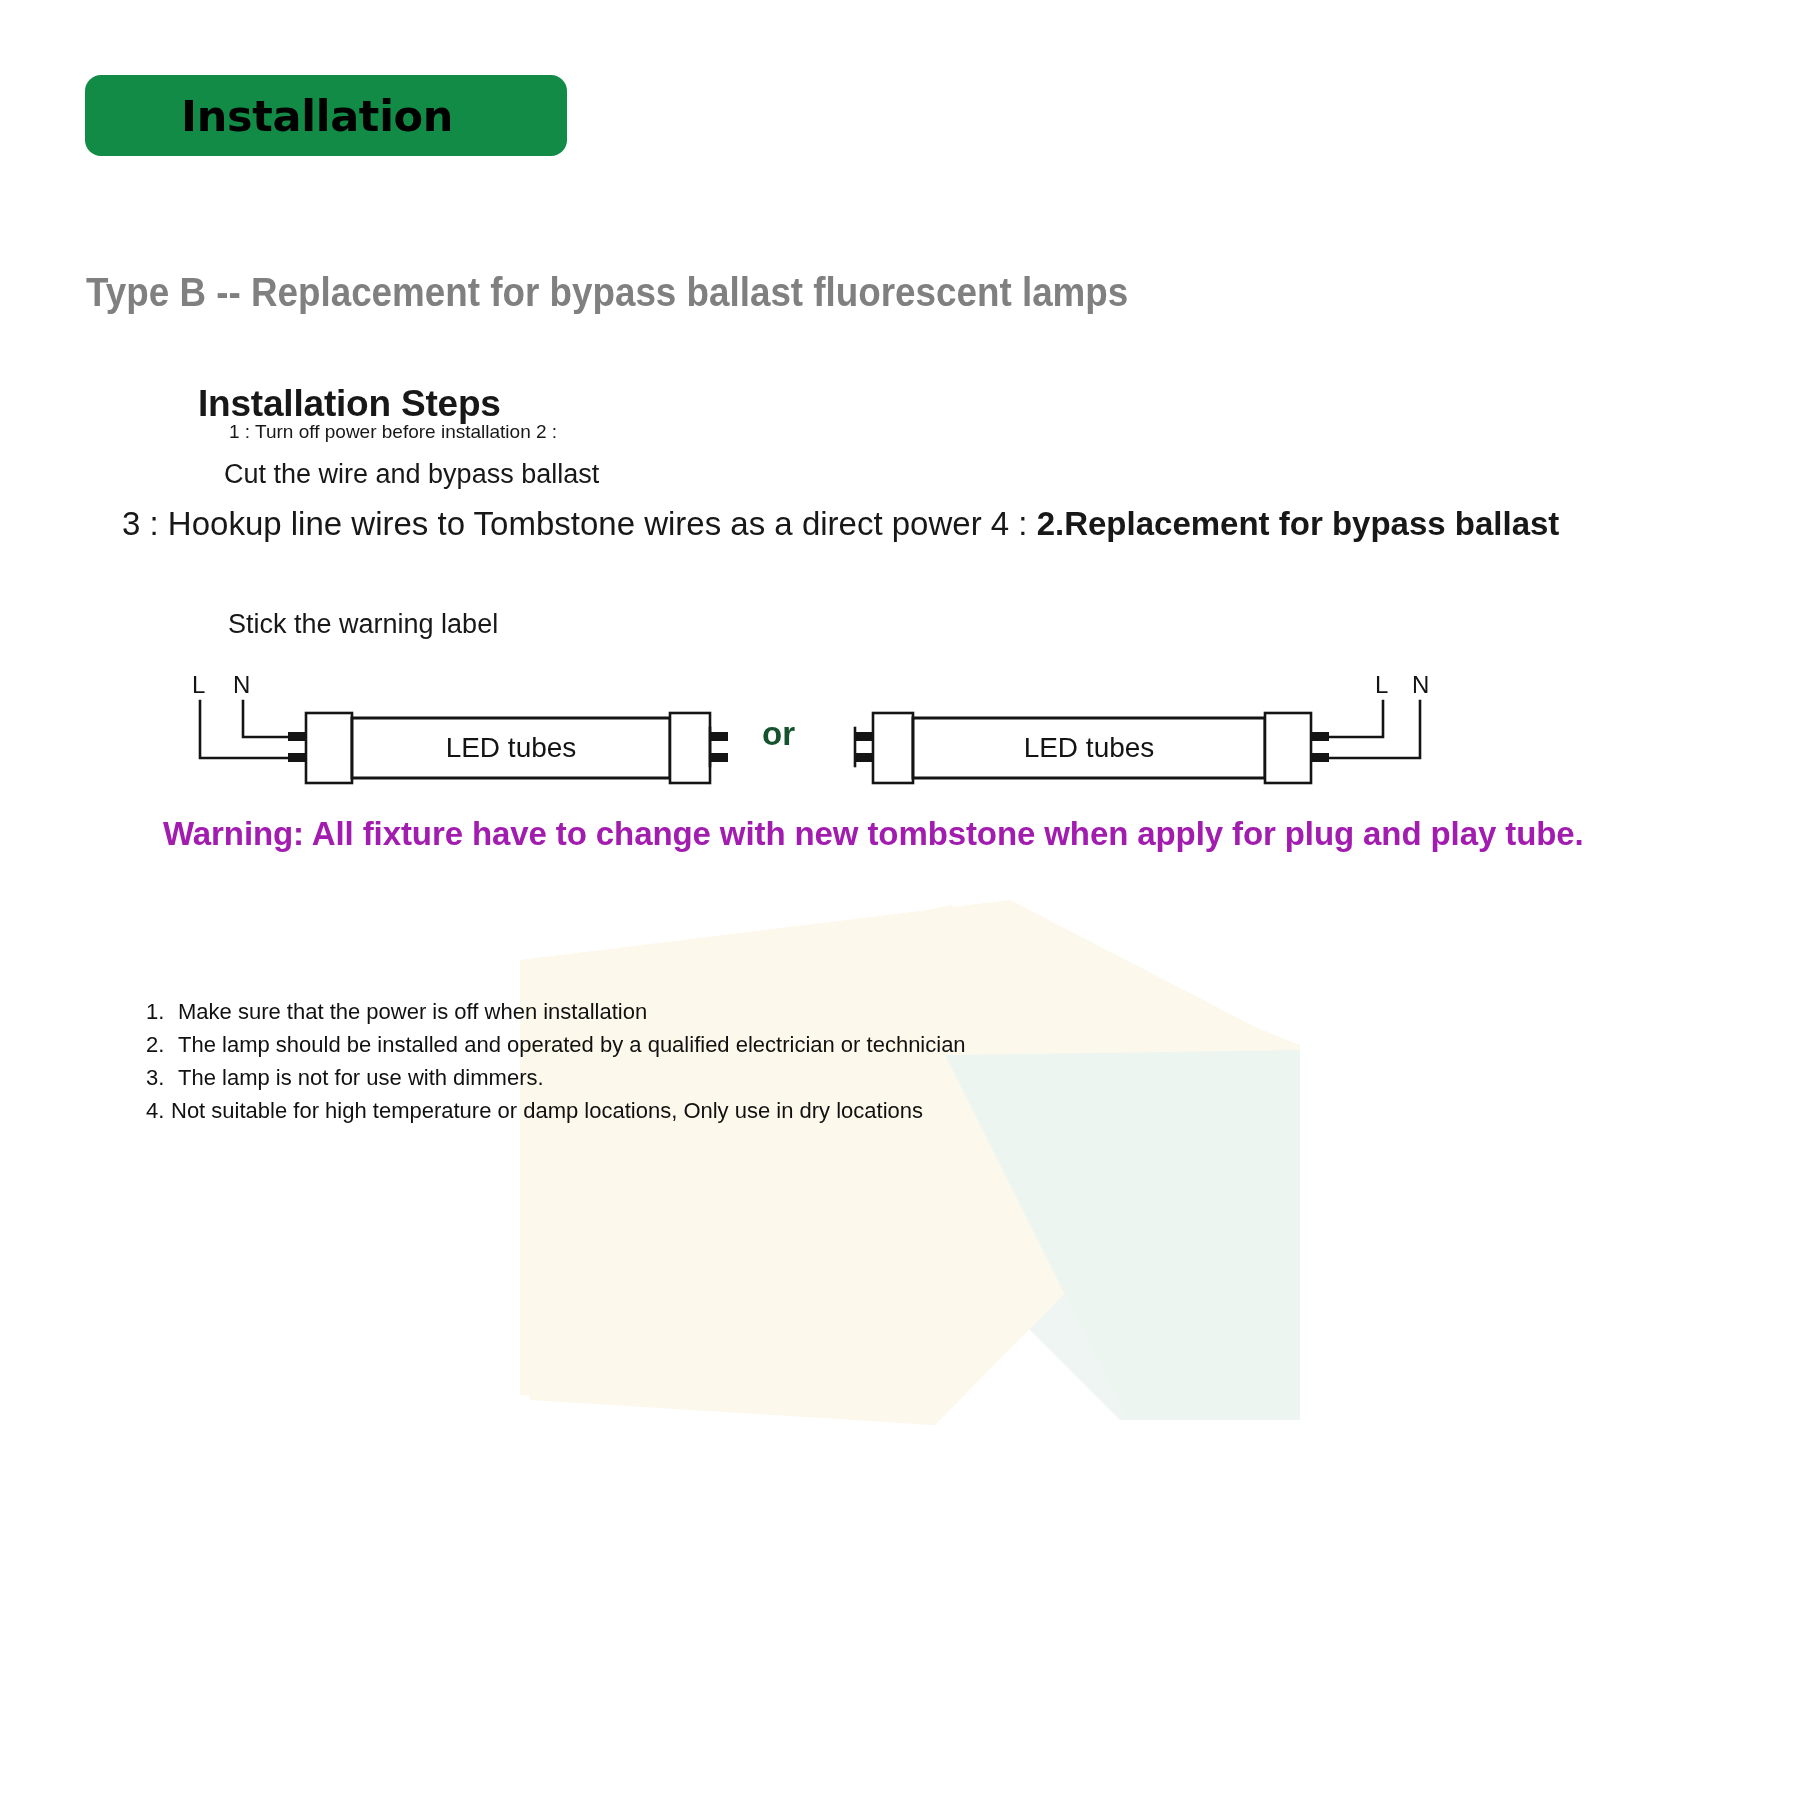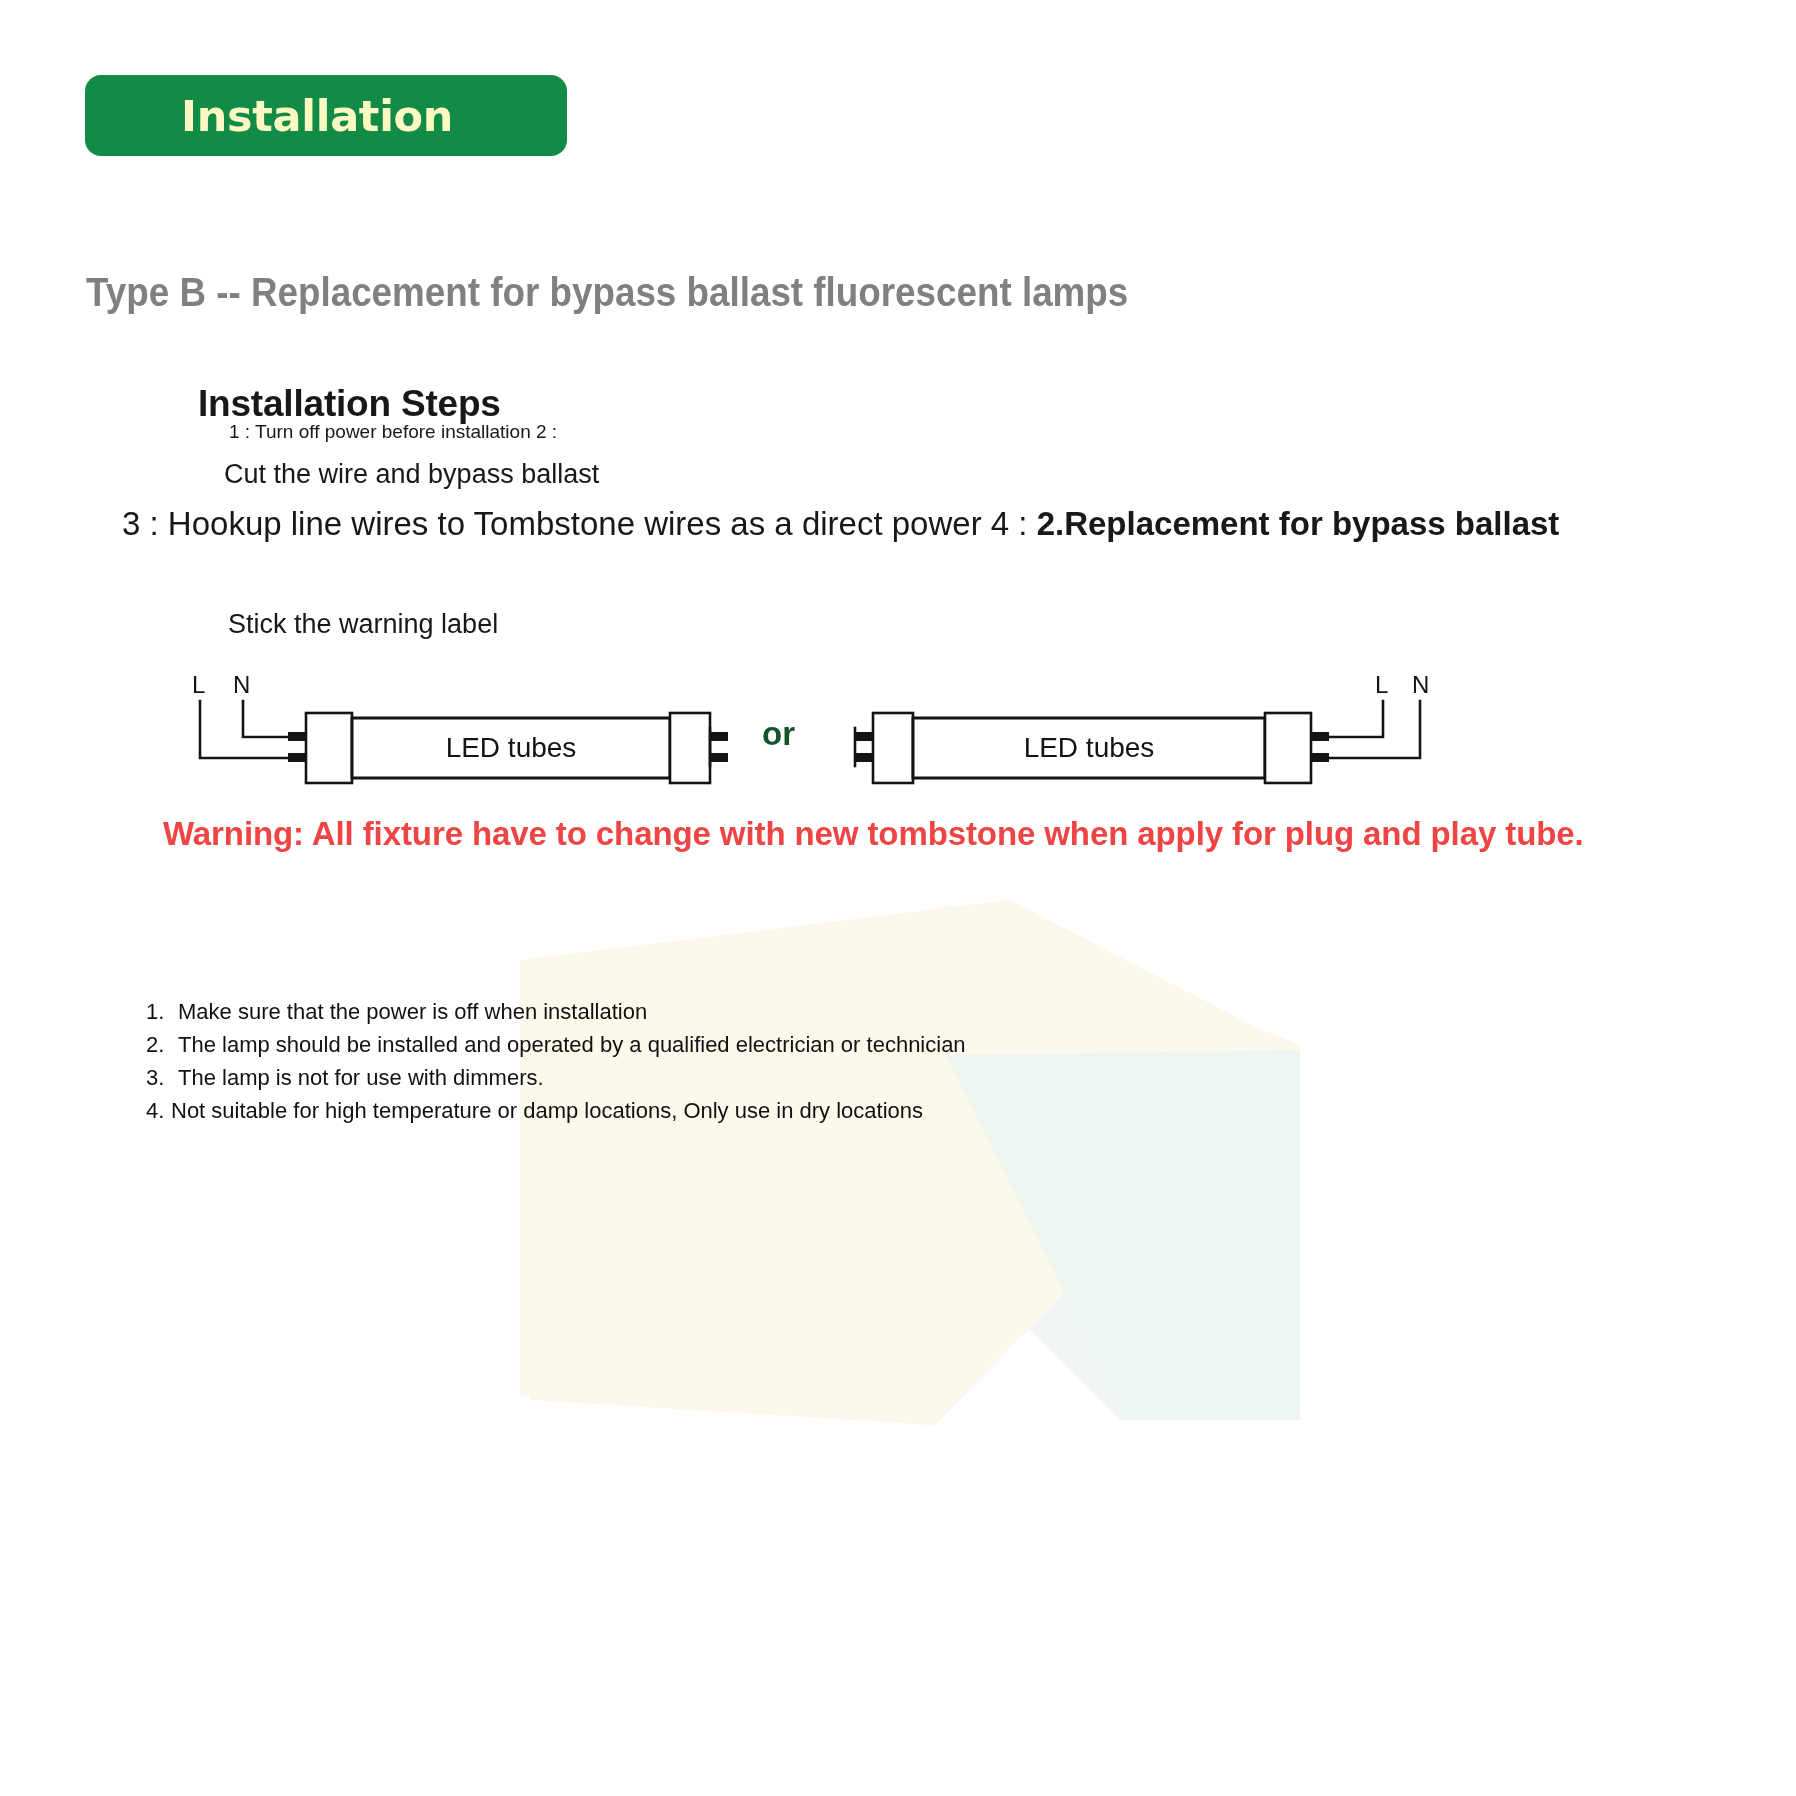--- a/index.html
+++ b/index.html
@@ -33,21 +33,21 @@
     top: 75px;
     width: 482px;
     height: 81px;
     border-radius: 16px;
     z-index: 3;
     display: flex;
     align-items: center;
   }
   #badge-label {
     margin-left: 96px;
-    color: #fef9c3;
+    color: #000000;
     font-size: 43px;
     font-weight: bold;
     letter-spacing: -0.3px;
     font-family: "DejaVu Sans", sans-serif;
   }
 
   
   #section-heading {
     position: absolute;
     left: 86px;
@@ -139,21 +139,21 @@
     font-weight: bold;
     color: #14532d;
     font-family: "Liberation Sans", sans-serif;
   }
 
   #warning-line {
     left: 163px;
     top: 460px;
     font-size: 33px;
     font-weight: bold;
-    color: #ef4444;
+    color: #a21caf;
     letter-spacing: -0.1px;
   }
 
   
   #notes-list {
     position: absolute;
     left: 146px;
     top: 995px;
     z-index: 3;
     font-family: "Liberation Sans", sans-serif;

